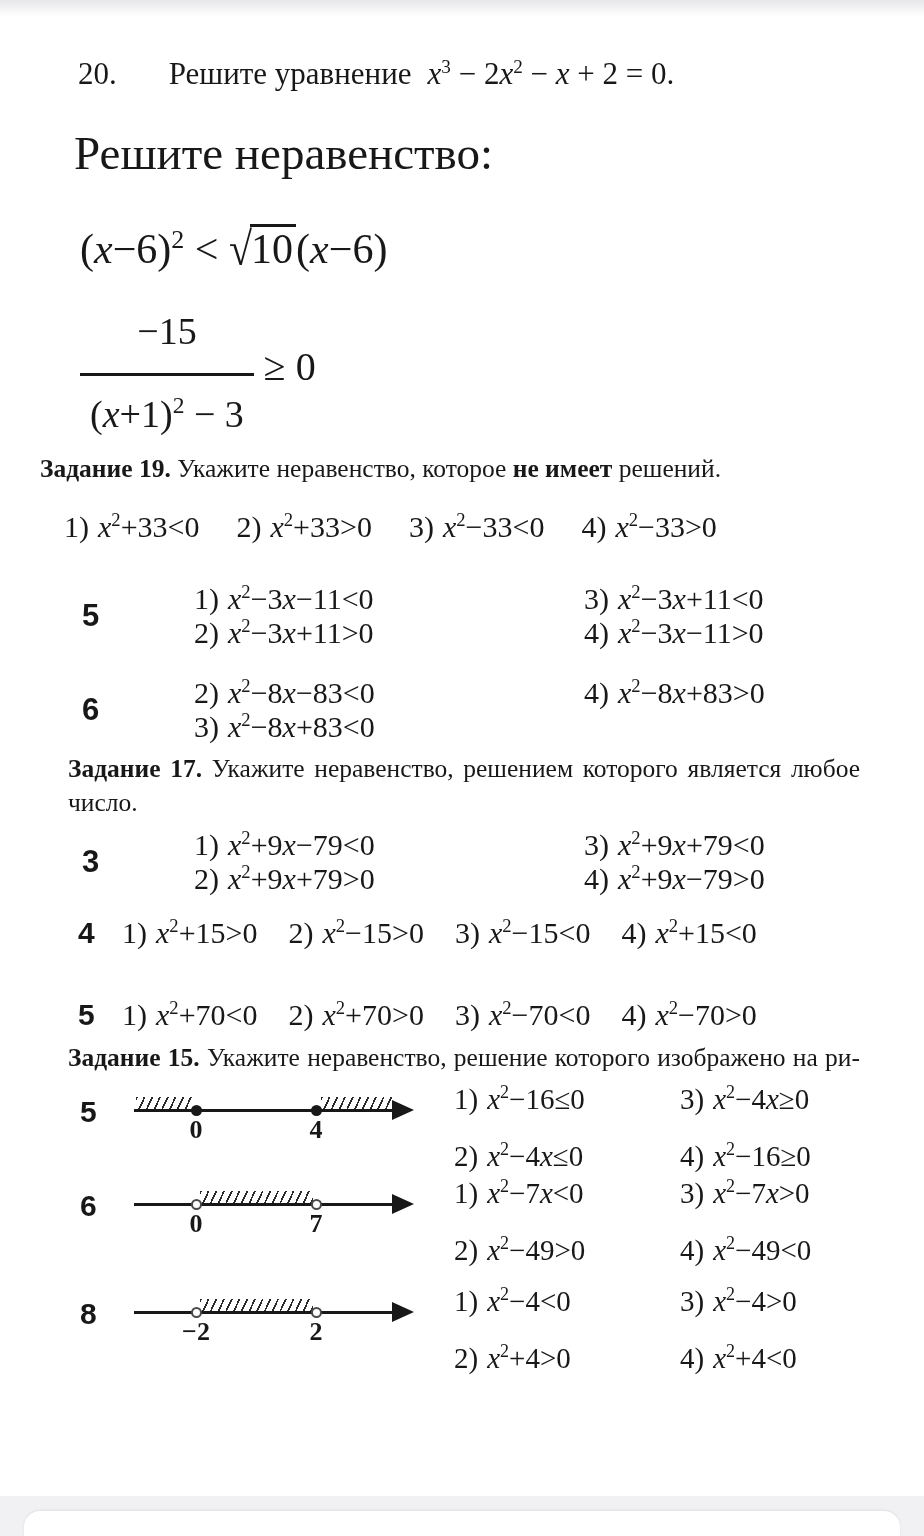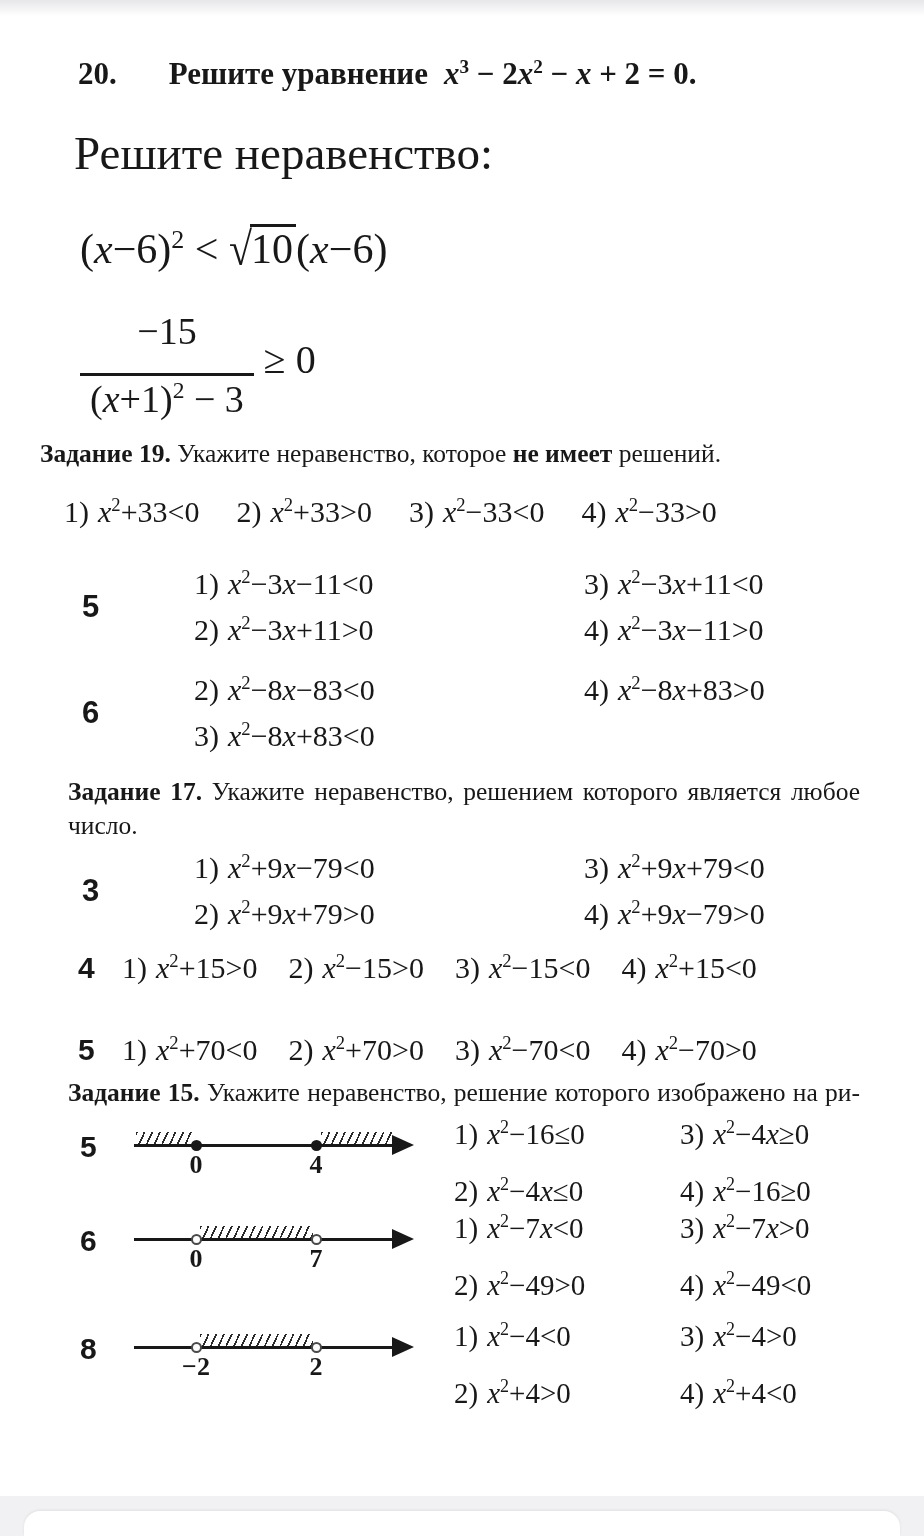--- a/index.html
+++ b/index.html
@@ -6,61 +6,61 @@
   .page{
     position:relative;width:924px;height:1536px;overflow:hidden;
     background:#ffffff;color:#181818;
     font-family:"Liberation Serif","DejaVu Serif",serif;
   }
   .top-fade{position:absolute;top:0;left:0;right:0;height:16px;
     background:linear-gradient(#e7e7ea,#ffffff);}
   .content{position:absolute;top:0;left:0;width:100%;}
 
   
-  .p20{margin:56px 0 0 78px;font-weight:bold;font-size:31px;display:flex;align-items:baseline;}
+  .p20{margin:56px 0 0 78px;font-weight:normal;font-size:31px;display:flex;align-items:baseline;}
   .p20-num{margin-right:52px;}
   .p20-text{margin-right:16px;}
   .p20 i{font-style:italic;}
 
   
   .solve-heading{margin:34px 0 0 74px;font-size:47px;font-weight:normal;}
 
   
   .ineq1{margin:44px 0 0 80px;font-size:42px;}
   .frac-line{margin:36px 0 0 80px;font-size:38px;display:flex;align-items:center;}
   .frac{display:inline-flex;flex-direction:column;text-align:center;}
   .frac-num{padding:0 16px 20px;}
-  .frac-den{border-top:3px solid #181818;padding:1px 10px 0;text-align:right;}
+  .frac-den{border-top:3px solid #181818;padding:16px 10px 0;text-align:right;}
   .frac-rel{margin-left:10px;font-size:40px;position:relative;top:-6px;}
 
   
   sup{font-size:0.62em;line-height:0;}
   .f i{font-style:italic;}
   .sqrt-sign{display:inline-block;transform:scaleY(1.12);margin-right:-2px;}
   .sqrt-rad{display:inline-block;border-top:3px solid currentColor;padding:0 3px 0 1px;line-height:1.05;}
 
   
   .task-title{margin-left:68px;width:792px;font-size:25.5px;line-height:34px;}
   .task-title .b{font-weight:bold;}
   .just{text-align:justify;text-align-last:justify;}
   .t19-title{margin-top:16px;margin-left:40px;}
-  .t17-title{margin-top:22px;}
+  .t17-title{margin-top:8px;}
   .t15-title{margin-top:9px;}
 
   
   .opt{white-space:nowrap;}
   .optn{margin-right:9px;}
 
   .inline-opts{display:flex;margin:24px 4px 0 64px;font-size:30px;gap:37px;text-align:center;}
 
   .qrow{display:flex;align-items:center;padding-left:82px;}
   .rownum{width:112px;font-family:"Liberation Sans","DejaVu Sans",sans-serif;
           font-weight:bold;font-size:31px;}
   .optgrid2{display:grid;grid-auto-flow:column;grid-template-rows:repeat(2,auto);
-            grid-template-columns:390px auto;row-gap:12px;font-size:30px;}
+            grid-template-columns:390px auto;font-size:30px;}
   .row-t19a{margin-top:38px;}
   .row-t19b{margin-top:26px;}
   .row-t17a{margin-top:8px;}
 
   .inlrow{display:flex;align-items:baseline;padding-left:78px;font-size:30px;}
   .inlrow .rownum2{width:44px;font-family:"Liberation Sans","DejaVu Sans",sans-serif;
                    font-weight:bold;font-size:30px;}
   .inlrow .opt{margin-right:31px;}
   .row-t17b{margin-top:20px;}
   .row-t17c{margin-top:48px;}

